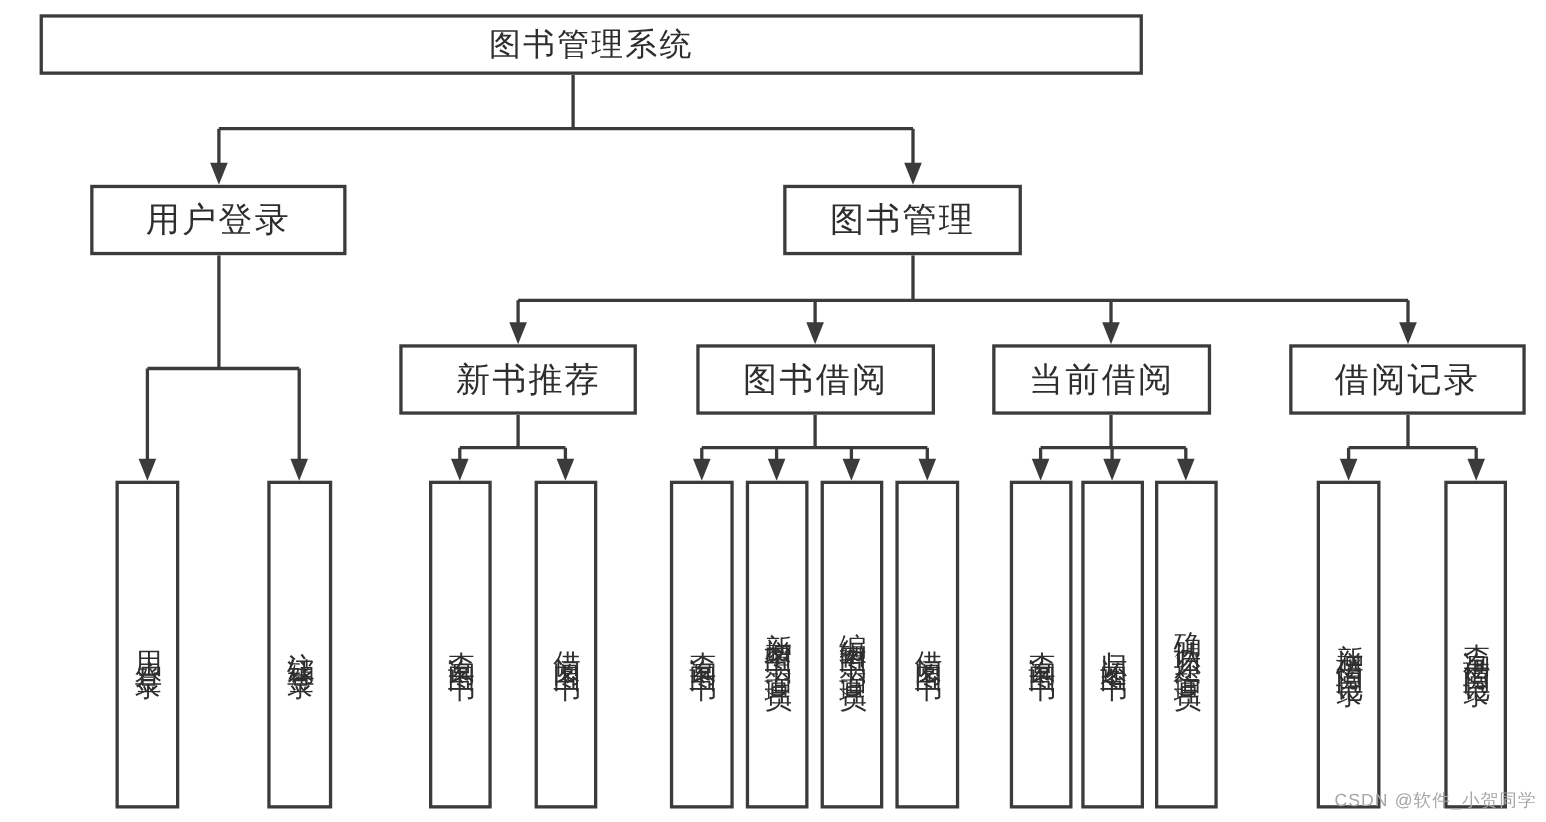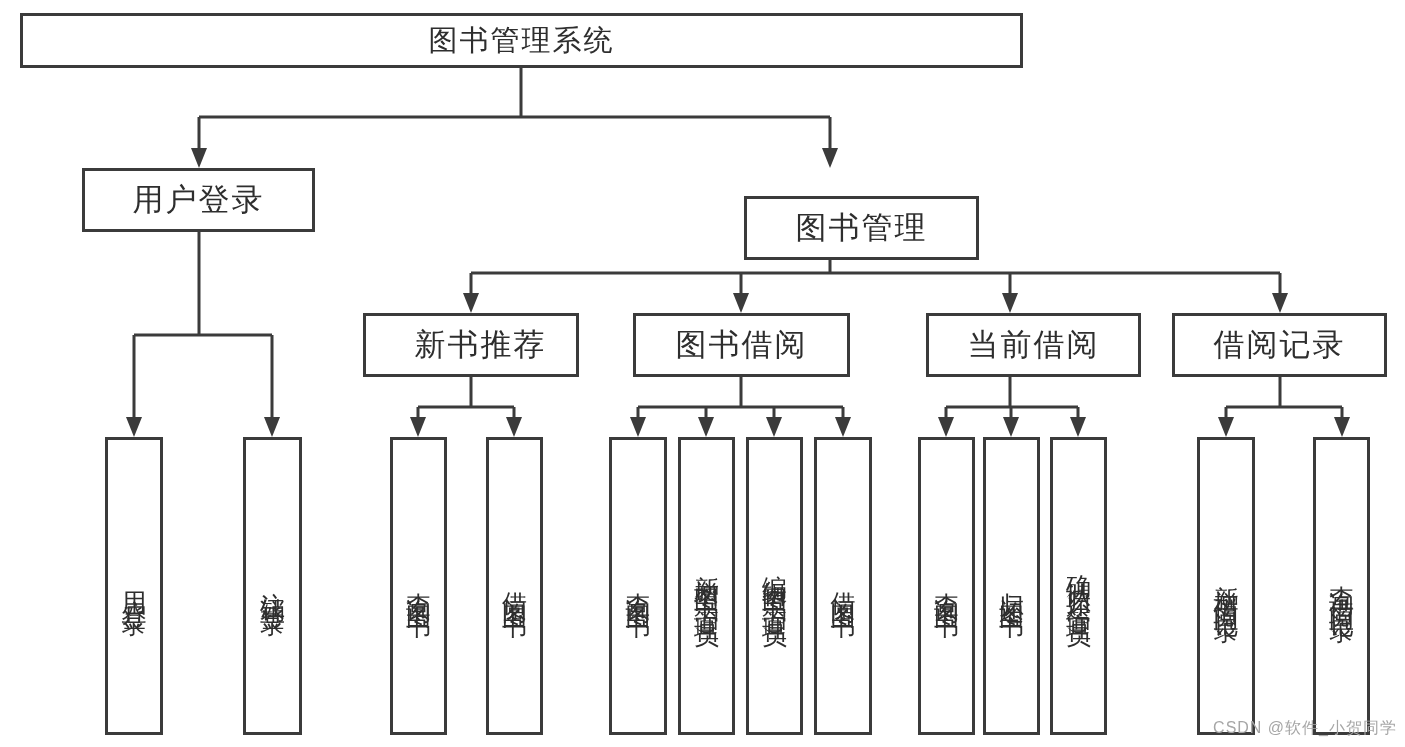--- a/index.html
+++ b/index.html
@@ -22,21 +22,21 @@
   #connectors polygon{fill:var(--line);stroke:none;}
   .node{
     position:absolute;
     background:var(--box-fill);
     border:3px solid var(--box-border);
     box-sizing:border-box;
     display:flex;align-items:center;justify-content:center;
     color:var(--text);
   }
   .node.h{font-size:31px;letter-spacing:2px;white-space:nowrap;}
-  .node.root{font-size:29px;}
+  .node.root{font-size:29px;margin-left:16px;}
   .node.v span{
     writing-mode:vertical-rl;
     text-orientation:mixed;
     font-size:25px;
     letter-spacing:7px;
     line-height:1;
   }
   #watermark{
     position:absolute;
     right:8px;bottom:8px;
@@ -88,31 +88,31 @@
     <polygon points="1334,417 1350,417 1342,437"></polygon>
   </svg>
 
   <div class="node h root" style="left:20px;top:13px;width:1003px;height:55px;">
     <span>图书管理系统</span>
   </div>
 
   <div class="node h" style="left:82px;top:168px;width:233px;height:64px;">
     <span>用户登录</span>
   </div>
-  <div class="node h" style="left:744px;top:168px;width:235px;height:64px;margin-top:28px;">
+  <div class="node h" style="left:712px;top:168px;width:217px;height:64px;">
     <span>图书管理</span>
   </div>
 
   <div class="node h" style="left:363px;top:313px;width:216px;height:64px;padding-left:19px;">
     <span>新书推荐</span>
   </div>
   <div class="node h" style="left:633px;top:313px;width:217px;height:64px;">
     <span>图书借阅</span>
   </div>
-  <div class="node h" style="left:902px;top:313px;width:215px;height:64px;margin-left:24px;">
+  <div class="node h" style="left:902px;top:313px;width:199px;height:64px;">
     <span>当前借阅</span>
   </div>
   <div class="node h" style="left:1172px;top:313px;width:215px;height:64px;">
     <span>借阅记录</span>
   </div>
 
   <div class="node v" style="left:105px;top:437px;width:58px;height:298px;">
     <span>用户登录</span>
   </div>
   <div class="node v" style="left:243px;top:437px;width:59px;height:298px;">

